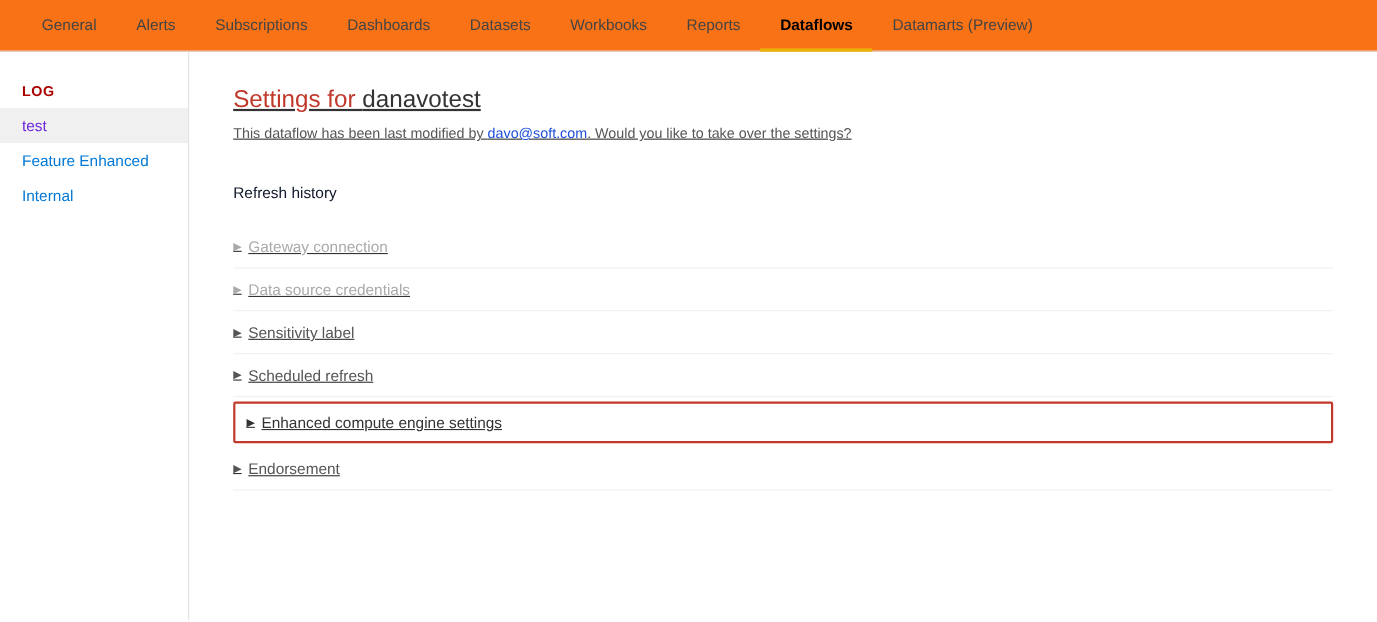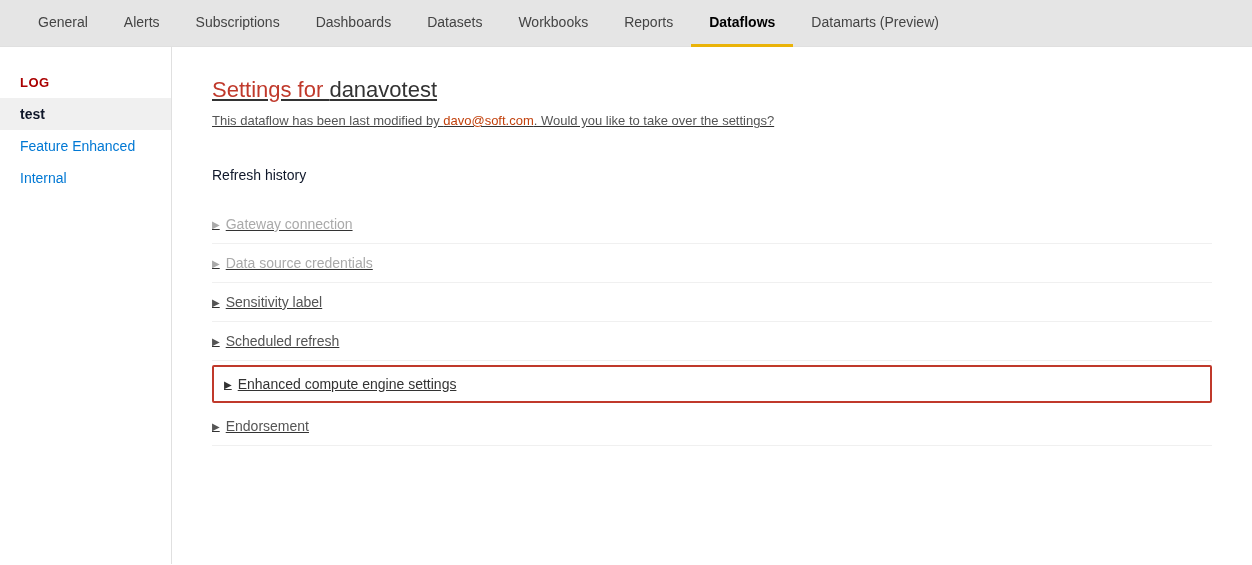--- a/index.html
+++ b/index.html
@@ -4,21 +4,21 @@
   <style>
     * { margin: 0; padding: 0; box-sizing: border-box; }
     body { font-family: 'Segoe UI', Tahoma, Geneva, Verdana, sans-serif; font-size: 14px; color: #333; background: #fff; }
 
     
     .top-nav {
       display: flex;
       align-items: center;
       border-bottom: 1px solid #e0e0e0;
       padding: 0 20px;
-      background: #e5e5e5;
+      background: #f97316;
     }
     .top-nav-item {
       padding: 14px 18px;
       cursor: pointer;
       color: #444;
       font-size: 14px;
       white-space: nowrap;
       border-bottom: 3px solid transparent;
       margin-bottom: -1px;
     }
@@ -42,22 +42,22 @@
       flex-shrink: 0;
     }
     .sidebar-item {
       padding: 8px 20px;
       cursor: pointer;
       color: #0078d4;
       font-size: 14px;
     }
     .sidebar-item.active {
       background: #f0f0f0;
-      color: #0f172a;
-      font-weight: 700;
+      color: #6d28d9;
+      font-weight: 400;
     }
     .sidebar-item.log {
       color: #a00;
       font-weight: 600;
       font-size: 13px;
       letter-spacing: 0.5px;
     }
 
     
     .content {
@@ -77,21 +77,21 @@
       color: #c0392b;
       font-weight: 400;
     }
 
     .subtitle {
       font-size: 13px;
       color: #555;
       margin-bottom: 18px;
     }
     .subtitle a {
-      color: #c2410c;
+      color: #1d4ed8;
       text-decoration: none;
       text-align: center;
     }
 
     .refresh-link {
       color: #0f172a;
       text-decoration: none;
       font-size: 14px;
       display: inline-block;
       margin-bottom: 22px;

